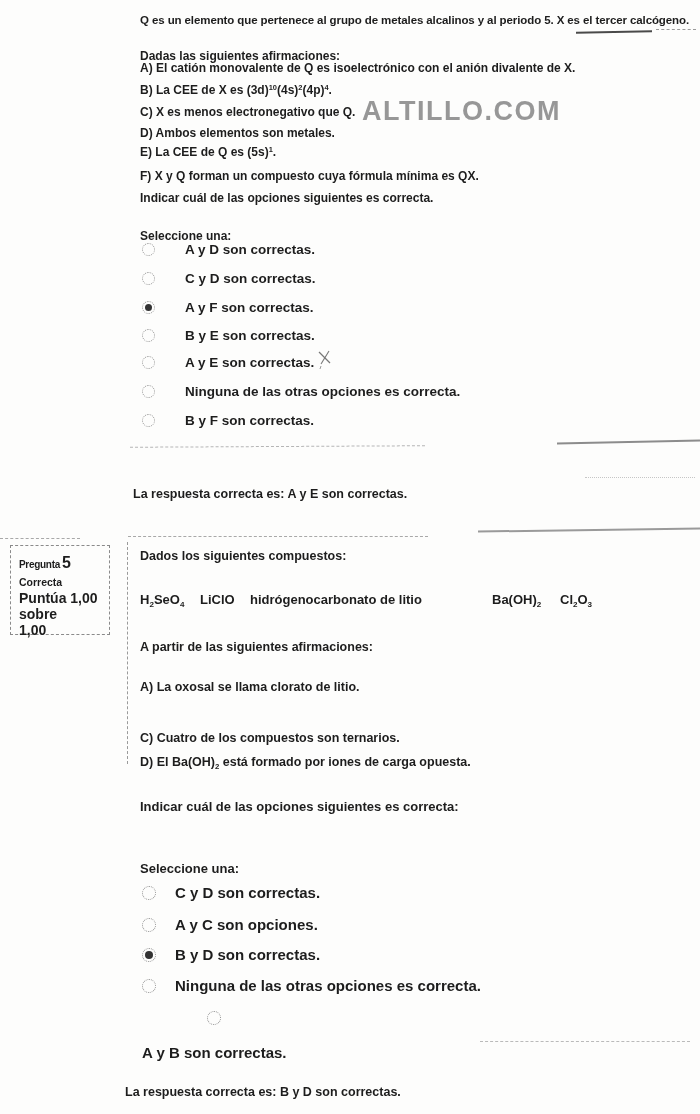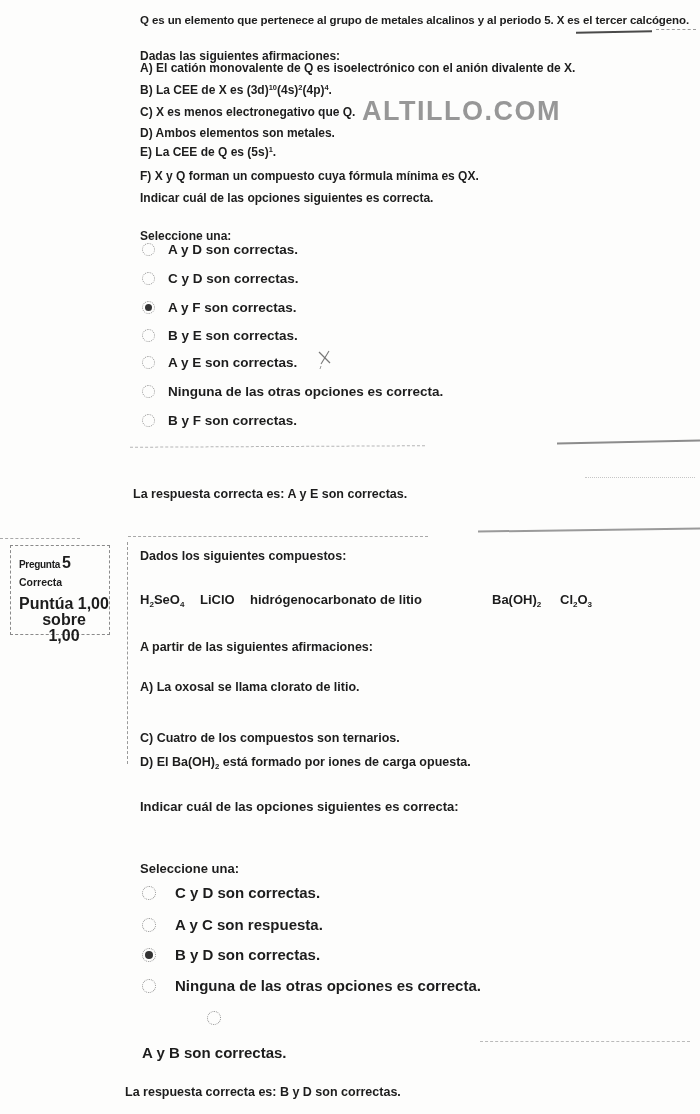--- a/index.html
+++ b/index.html
@@ -20,21 +20,21 @@
   
   .q5-st      { font-size:12.5px; }
   .q5-cmp     { font-size:13px; font-weight:700; }
   .q5-sel     { font-size:13px; }
   .q5-opt-lbl { font-size:15px; }
 
   sup { font-size:62%; font-weight:inherit; position:relative; top:-0.55em; vertical-align:baseline; }
   sub { font-size:62%; font-weight:inherit; position:relative; top:0.35em;  vertical-align:baseline; }
 
   .opt { position:absolute; display:flex; align-items:center; }
-  .opt-gap-q4 { gap:13px; }
+  .opt-gap-q4 { gap:30px; }
   .opt-gap-q5 { gap:19px; }
   .radio {
     width:11px; height:11px; flex:0 0 auto;
     border:1.4px dotted #8f8f8f; border-radius:50%;
     position:relative; background:transparent;
   }
   .radio.selected::after {
     content:''; position:absolute; left:2px; top:2px; right:2px; bottom:2px;
     background:#333333; border-radius:50%;
   }
@@ -47,21 +47,21 @@
 
   .sep { position:absolute; }
 
   .qbox {
     position:absolute; left:10px; top:545px; width:100px; height:90px;
     border:1px dashed #8a8a8a; box-sizing:border-box;
   }
   .qbox-label  { position:absolute; left:8px; top:8px;  font-weight:800; font-size:10px; letter-spacing:-0.3px; }
   .qbox-number { font-size:16px; font-weight:700; margin-left:2px; letter-spacing:0; }
   .qbox-status { position:absolute; left:8px; top:30px; font-weight:700; font-size:10.5px; }
-  .qbox-score  { position:absolute; left:8px; top:50px; font-weight:700; font-size:16px; line-height:16px;text-align:center; }
+  .qbox-score  { position:absolute; left:8px; top:44px; font-weight:700; font-size:14px; line-height:16px; }
 
   .vline {
     position:absolute; left:127px; top:542px; height:222px; width:0;
     border-left:1px dashed #9a9a9a;
   }
 
   .pencil-underline {
     position:absolute; left:576px; top:31px; width:76px; height:0;
     border-top:2px solid #4a4a4a; transform:rotate(-1.2deg);
   }
@@ -167,21 +167,21 @@
   <div class="t q5-st" style="left:140px; top:799px; font-size:13px;">Indicar cuál de las opciones siguientes es correcta:</div>
 
   <div class="t q5-sel" style="left:140px; top:861px;">Seleccione una:</div>
 
   <div class="opt opt-gap-q5" style="left:142px; top:884px;">
     <span class="radio" style="width:12px;height:12px;"></span>
     <span class="q5-opt-lbl" style="font-weight:600;">C y D son correctas.</span>
   </div>
   <div class="opt opt-gap-q5" style="left:142px; top:916px;">
     <span class="radio" style="width:12px;height:12px;"></span>
-    <span class="q5-opt-lbl" style="font-weight:600;">A y C son respuesta.</span>
+    <span class="q5-opt-lbl" style="font-weight:600;">A y C son opciones.</span>
   </div>
   <div class="opt opt-gap-q5" style="left:142px; top:946px;">
     <span class="radio selected" style="width:12px;height:12px;"></span>
     <span class="q5-opt-lbl" style="font-weight:600;">B y D son correctas.</span>
   </div>
   <div class="opt opt-gap-q5" style="left:142px; top:977px;">
     <span class="radio" style="width:12px;height:12px;"></span>
     <span class="q5-opt-lbl" style="font-weight:600;">Ninguna de las otras opciones es correcta.</span>
   </div>
   <div class="opt opt-gap-q5" style="left:142px; top:1011px;flex-direction:column;">

